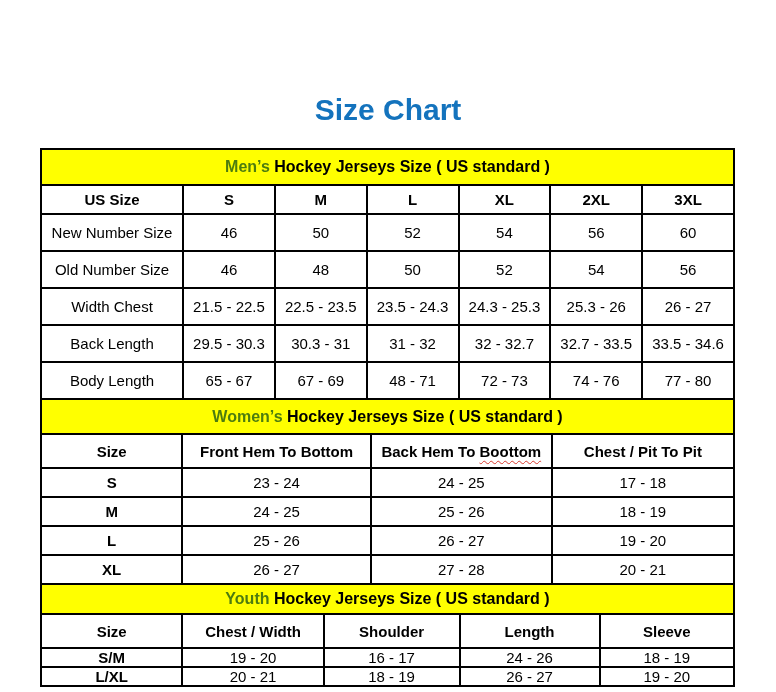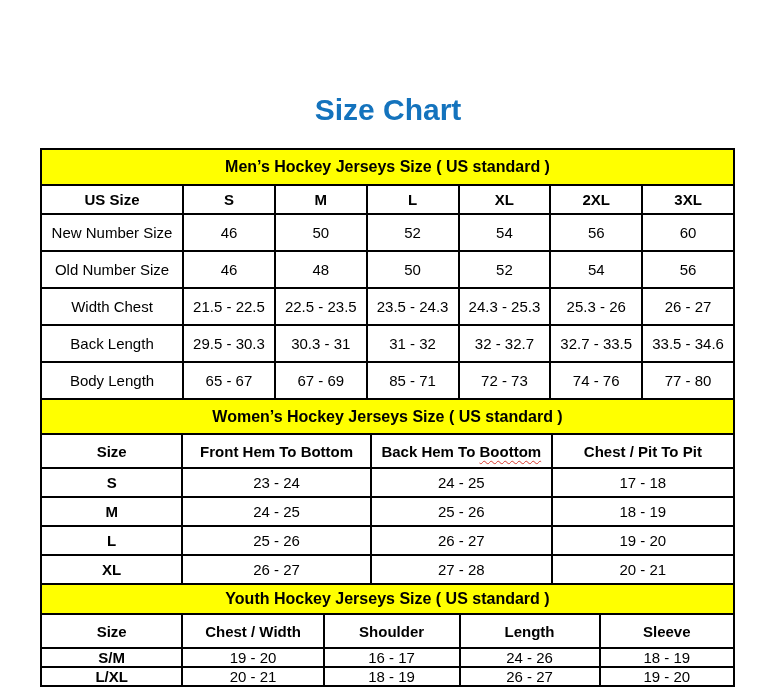--- a/index.html
+++ b/index.html
@@ -30,21 +30,21 @@
     border: 2px solid #000000;
     text-align: center;
     font-weight: bold;
     font-size: 16px;
     color: #000000;
     margin-top: -2px;
   }
   .banner.mens  { line-height: 34px; height: 38px; }
   .banner.womens{ line-height: 33px; height: 37px; }
   .banner.youth { line-height: 28px; height: 32px; }
-  .banner .red { color: #000000; }
+  .banner .red { color: #4d7c0f; }
   table.grid {
     width: 100%;
     border-collapse: collapse;
     table-layout: fixed;
     margin-top: -2px;
     border-radius: 12px;
   }
   table.grid th, table.grid td {
     border: 2px solid #000000;
     text-align: center;
@@ -133,21 +133,21 @@
       <td>30.3 - 31</td>
       <td>31 - 32</td>
       <td>32 - 32.7</td>
       <td>32.7 - 33.5</td>
       <td>33.5 - 34.6</td>
     </tr>
     <tr>
       <td>Body Length</td>
       <td>65 - 67</td>
       <td>67 - 69</td>
-      <td>85 - 71</td>
+      <td>48 - 71</td>
       <td>72 - 73</td>
       <td>74 - 76</td>
       <td>77 - 80</td>
     </tr>
   </tbody>
     </table>
 
   <div class="banner womens">
     <span class="red">Women’s</span><span> Hockey Jerseys Size ( US standard )</span>
   </div>

